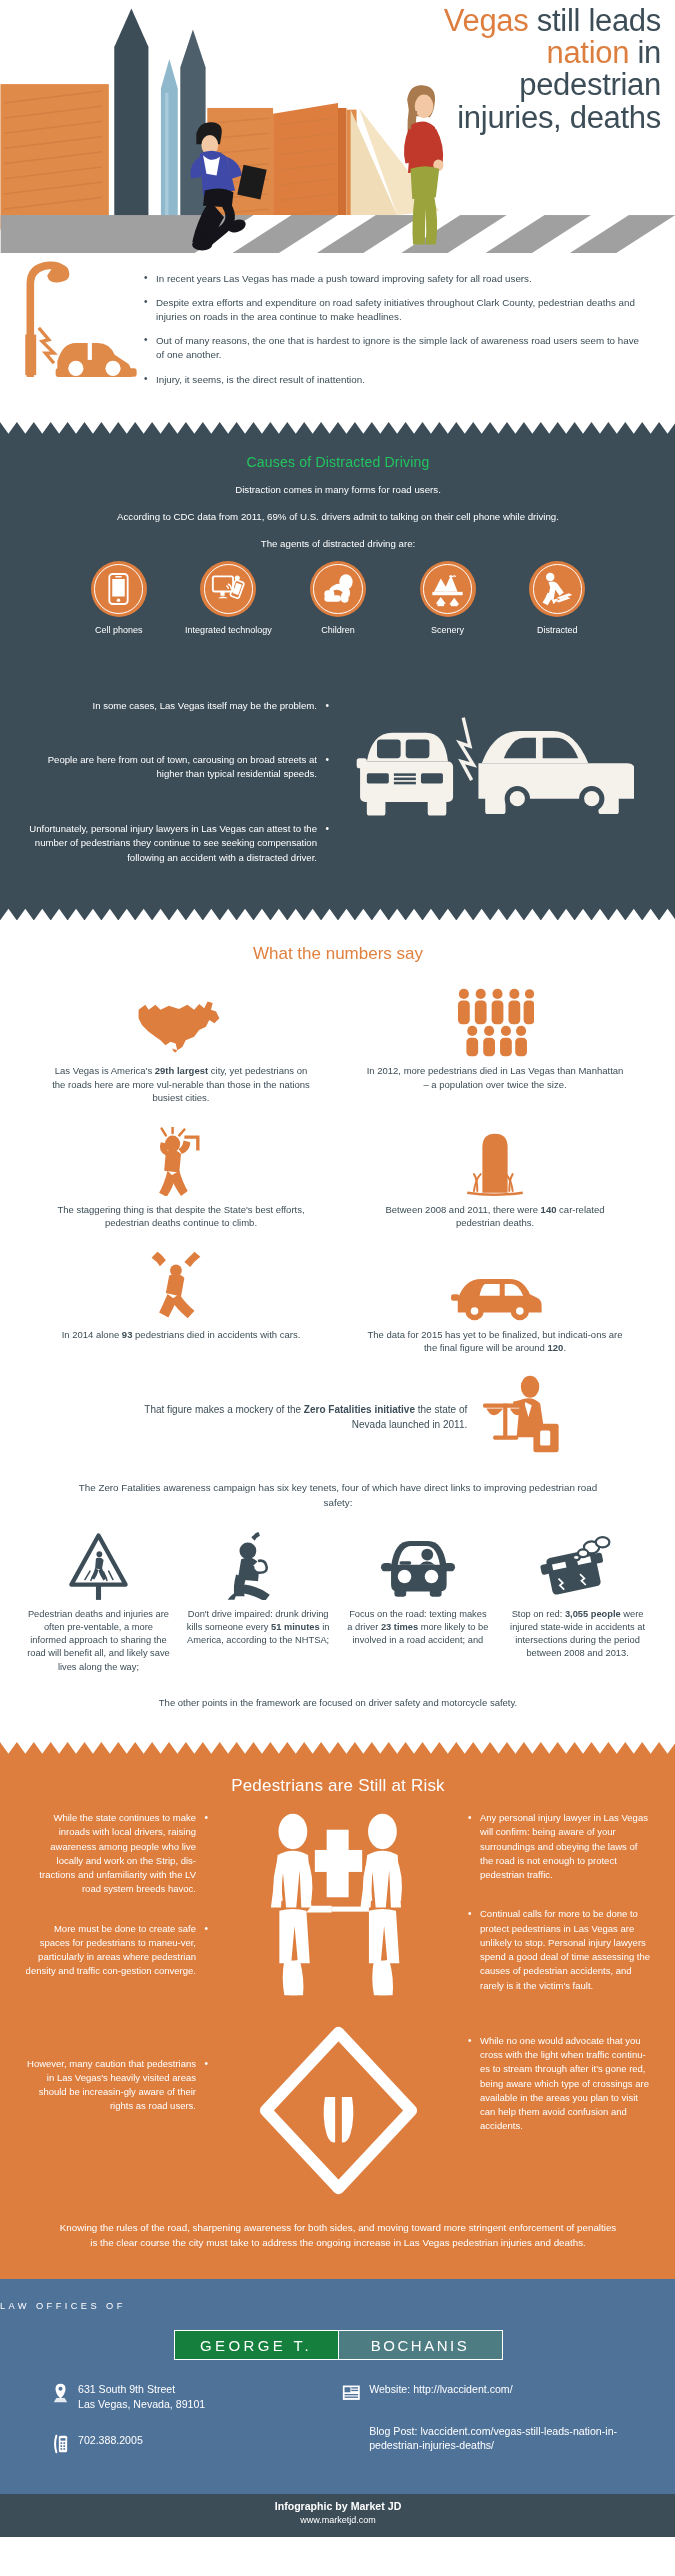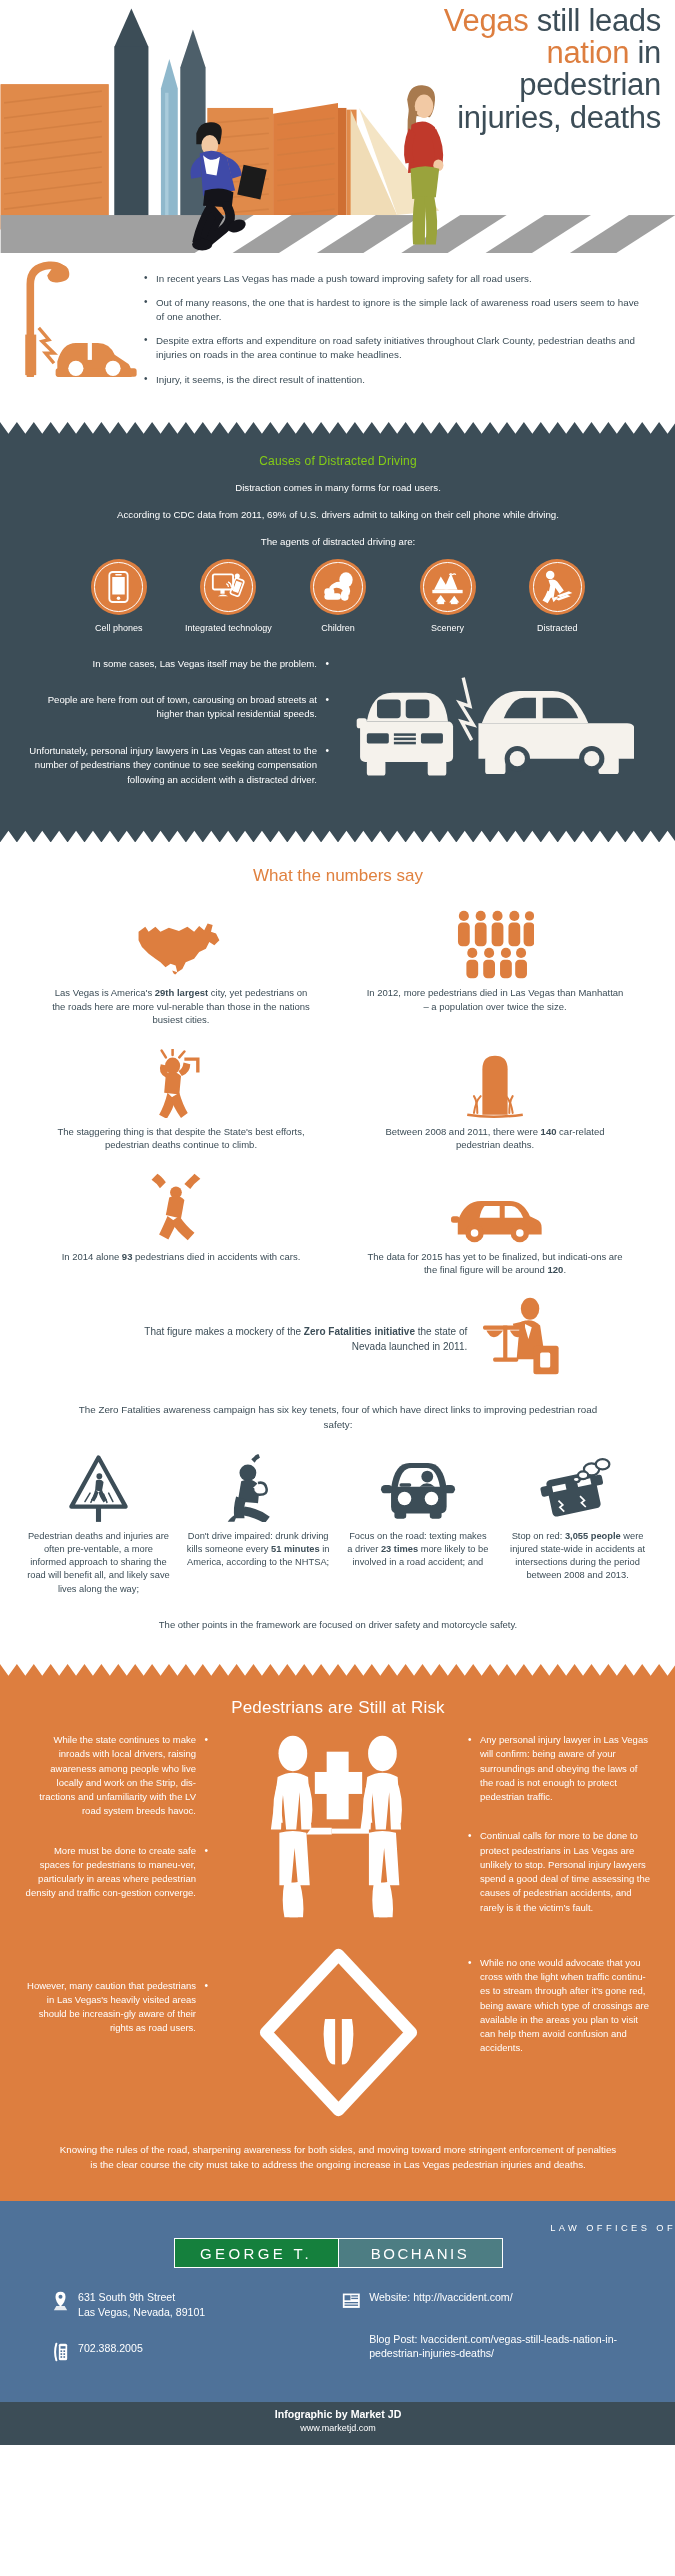--- a/index.html
+++ b/index.html
@@ -68,22 +68,22 @@
 
   
   .dark {
     background: #3c4d57;
     color: #ffffff;
     padding: 5px 0 20px 0;
     position: relative;
   }
   .sec-title {
     text-align: center;
-    color: #84cc16;
-    font-size: 12px;
+    color: #22c55e;
+    font-size: 14px;
     padding: 13.5px 0 13.5px 0;
     font-weight: normal;
     letter-spacing: 0.2px;
   }
   .dark .lede {
     text-align: center;
     font-size: 9.7px;
     line-height: 1.5;
     margin: 0 auto 12px;
     width: 608px;
@@ -113,20 +113,21 @@
   .dark-right { flex: 1; display: flex; align-items: center; justify-content: center; }
   ul.rbullets { list-style: none; }
   ul.rbullets li {
     position: relative;
     text-align: right;
     padding-right: 12px;
     margin-bottom: 22px;
     font-size: 9.6px;
     line-height: 1.5;
     color: #ffffff;
+    margin-top: 40px;
   }
   ul.rbullets li:before {
     content: "\2022";
     position: absolute; right: 0; top: -0.8px; color: #fff; font-size: 10px;
   }
 
   
   .numbers { background: #fff; padding: 13.5px 0 20px; }
   .num-title { text-align: center; color: #e0813f; font-size: 17px; padding: 10px 0 17px; }
   .num-grid { display: flex; flex-wrap: wrap; padding: 0 24px; }
@@ -163,21 +164,21 @@
   ul.or-right-list li {
     position: relative; text-align: left; padding-left: 12px;
     font-size: 9.5px; line-height: 1.5; color: #fff;
   }
   ul.or-right-list li:before { content: "\2022"; position: absolute; left: 0; top: -0.8px; font-size: 10px; }
   .spacer-b { height: 25px; }
   .orange-closing { text-align: center; font-size: 9.8px; line-height: 1.55; padding: 25px 59px 5px; }
 
   
   .footer { background: #4f7299; padding: 22px 0 18.6px; color: #fff; }
-  .law-above { text-align: right; font-size: 9.3px; letter-spacing: 3.4px; margin-bottom: 5px; }
+  .law-above { text-align: left; font-size: 9.3px; letter-spacing: 3.4px; margin-bottom: 19px; }
   .logo-box {
     margin: 0 auto; width: 329px; border: 1.3px solid #ffffff;
     display: flex; height: 30px;
   }
   .logo-l { background: #15803d; flex: 1; display:flex; align-items:center; justify-content:center;
             font-size: 15px; letter-spacing: 3.4px; }
   .logo-r { background: #4d7d83; flex: 1; display:flex; align-items:center; justify-content:center;
             font-size: 15px; letter-spacing: 2.5px; border-left: 1.3px solid #fff; }
   .contact { display: flex; padding: 22px 51px 0; gap: 8.4px; }
   .c-col { width: 50%; }
@@ -300,22 +301,22 @@
       <path d="M40 92 L52 106 L44 108 L58 122 L48 122 L58 134" fill="none" stroke="#e08a4a" stroke-width="4" stroke-linejoin="miter"></path>
 
       <path d="M62 132 q6 -22 22 -22 l26 0 q14 0 20 14 l12 8 q8 4 8 14 l0 8 -88 0 z" fill="#e08a4a"></path>
       <rect x="60" y="140" width="96" height="10" rx="3" fill="#e08a4a"></rect>
       <circle cx="84" cy="140" r="9" fill="#ffffff"></circle>
       <circle cx="128" cy="140" r="9" fill="#ffffff"></circle>
       <rect x="98" y="108" width="5" height="22" fill="#ffffff"></rect>
     </svg>
     <ul class="bullets">
       <li>In recent years Las Vegas has made a push toward improving safety for all road users.</li>
+      <li>Despite extra efforts and expenditure on road safety initiatives throughout Clark County, pedestrian deaths and injuries on roads in the area continue to make headlines.</li>
       <li>Out of many reasons, the one that is hardest to ignore is the simple lack of awareness road users seem to have of one another.</li>
-      <li>Despite extra efforts and expenditure on road safety initiatives throughout Clark County, pedestrian deaths and injuries on roads in the area continue to make headlines.</li>
       <li>Injury, it seems, is the direct result of inattention.</li>
     </ul>
   </div>
 
   <svg class="zig" viewBox="0 0 800 16" preserveAspectRatio="none">
     <polygon points="0,16 0,0 10,14 20,0 30,14 40,0 50,14 60,0 70,14 80,0 90,14 100,0 110,14 120,0 130,14 140,0 150,14 160,0 170,14 180,0 190,14 200,0 210,14 220,0 230,14 240,0 250,14 260,0 270,14 280,0 290,14 300,0 310,14 320,0 330,14 340,0 350,14 360,0 370,14 380,0 390,14 400,0 410,14 420,0 430,14 440,0 450,14 460,0 470,14 480,0 490,14 500,0 510,14 520,0 530,14 540,0 550,14 560,0 570,14 580,0 590,14 600,0 610,14 620,0 630,14 640,0 650,14 660,0 670,14 680,0 690,14 700,0 710,14 720,0 730,14 740,0 750,14 760,0 770,14 780,0 790,14 800,0 800,16" fill="#3c4d57"></polygon>
   </svg>
 
   <div class="dark">
     <div class="sec-title">Causes of Distracted Driving</div>

